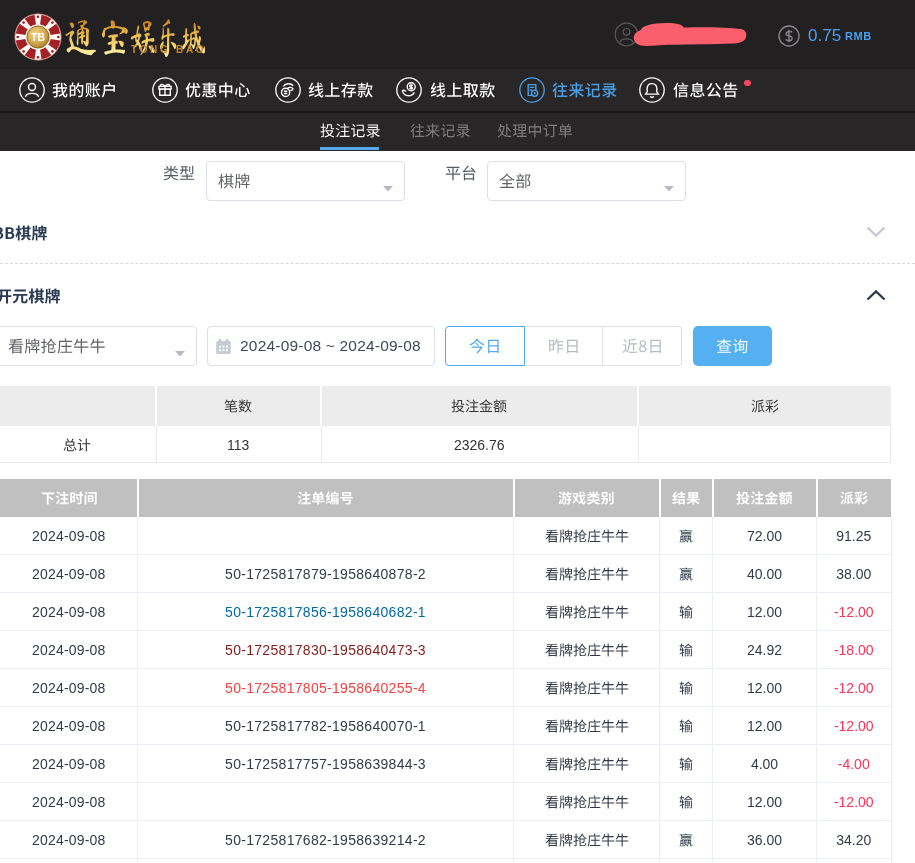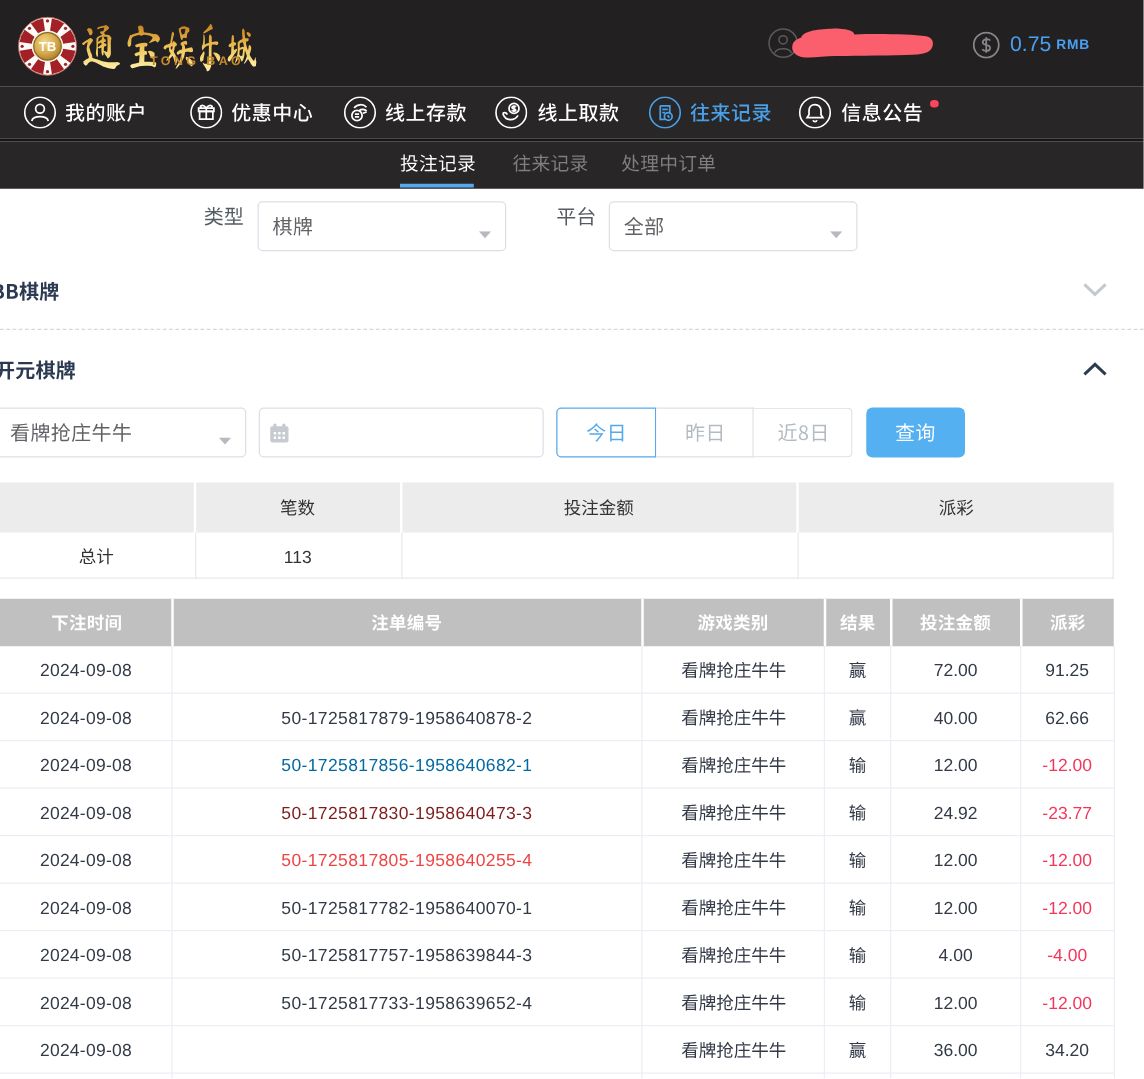--- a/index.html
+++ b/index.html
@@ -55,21 +55,21 @@
         <use href="#g1" transform="translate(34.12 36.08) scale(0.033620 -0.041000)"></use>
       </svg>
     </div>
 <div class="abs" style="left:130px;top:17px">
       <svg width="76.2" height="40" style="overflow:visible;display:block" fill="url(#gold1)">
         <use href="#g2" transform="translate(0.00 35.20) scale(0.025200 -0.040000)"></use>
         <use href="#g3" transform="translate(25.50 35.20) scale(0.025200 -0.040000)"></use>
         <use href="#g4" transform="translate(51.00 35.20) scale(0.025200 -0.040000)"></use>
       </svg>
     </div>
-<div class="abs" style="left:120px;top:44px;font:700 10px 'Liberation Sans';color:#c8892b;letter-spacing:2.7px;white-space:nowrap">TONG BAO</div>
+<div class="abs" style="left:131px;top:44px;font:700 10px 'Liberation Sans';color:#c8892b;letter-spacing:2.7px;white-space:nowrap">TONG BAO</div>
 <svg class="abs" style="left:614px;top:22px" width="25" height="25" viewBox="0 0 25 25" fill="none" stroke="#5a5a5e" stroke-width="1.2">
 <circle cx="12.5" cy="12.5" r="11.3"></circle>
       <circle cx="12.5" cy="9.8" r="3.3"></circle>
 <path d="M5.9 20.3 C7.2 15.8 17.8 15.8 19.1 20.3"></path>
     </svg>
 <svg class="abs" style="left:630px;top:18px" width="122" height="32" viewBox="0 0 122 32">
 <path d="M11 12 C12 7.5 22 5 36 4.9 C46 4.8 53 6.5 53.5 9.5 C72 8.8 98 9.2 111 11 C116 12 117 16 116 19 C115 23 111 25 104 25.5 C80 26.5 60 26.3 38 26.8 C28 27 18 28.8 11 27.5 C5 26 3 22 4 18 C4.7 15 7 13.5 11 12 Z" fill="#fb5f6e"></path>
     </svg>
 <svg class="abs" style="left:778px;top:25px" width="22" height="22" viewBox="0 0 22 22" fill="none" stroke="#87878b" stroke-width="1.4">
 <circle cx="11" cy="11" r="10"></circle>
@@ -264,20 +264,21 @@
 <rect x="10.8" y="0.8" width="2.6" height="4" rx="1.2" fill="#c6cad1"></rect>
 <g fill="#fff">
         <rect x="4" y="7.6" width="2" height="2"></rect>
         <rect x="7.5" y="7.6" width="2" height="2"></rect>
         <rect x="11" y="7.6" width="2" height="2"></rect>
 <rect x="4" y="11.2" width="2" height="2"></rect>
         <rect x="7.5" y="11.2" width="2" height="2"></rect>
         <rect x="11" y="11.2" width="2" height="2"></rect>
       </g>
     </svg>
+<div class="abs" style="left:240px;top:330px;width:190px;height:32px;display:flex;align-items:center;font:400 15.5px 'Liberation Sans';color:#40485a;letter-spacing:0.2px">2024-09-08 ~ 2024-09-08</div>
 <div class="abs" style="left:445px;top:326px;width:80px;height:40px;border:1px solid #53a9ed;border-radius:4px 0 0 4px;background:#fff"></div>
 <div style="position:absolute;left:468.9px;top:338.0px">
       <svg width="32.3" height="16" style="overflow:visible;display:block" fill="#53a9ed">
         <use href="#g54" transform="translate(0.00 14.08) scale(0.016000 -0.016000)"></use>
         <use href="#g55" transform="translate(16.30 14.08) scale(0.016000 -0.016000)"></use>
       </svg>
     </div>
 <div class="abs" style="left:525px;top:326px;width:78px;height:40px;border:1px solid #dcdfe6;border-left:none;background:#fff"></div>
 <div style="position:absolute;left:547.9px;top:338.0px">
       <svg width="32.3" height="16" style="overflow:visible;display:block" fill="#b4bac2">
@@ -329,20 +330,21 @@
 <div class="abs" style="left:321.0px;top:426px;width:1px;height:37px;background:#e9e9e9"></div>
 <div class="abs" style="left:637.5px;top:426px;width:1px;height:37px;background:#e9e9e9"></div>
 <div class="abs" style="left:890.0px;top:426px;width:1px;height:37px;background:#e9e9e9"></div>
 <div style="position:absolute;left:63.2px;top:438.0px">
       <svg width="28.0" height="14" style="overflow:visible;display:block" fill="#333333">
         <use href="#g67" transform="translate(0.00 12.32) scale(0.014000 -0.014000)"></use>
         <use href="#g68" transform="translate(14.00 12.32) scale(0.014000 -0.014000)"></use>
       </svg>
     </div>
 <div style="position:absolute;left:156.5px;top:435.0px;width:163.5px;height:20.0px;display:flex;align-items:center;justify-content:center;font:400 14px 'Liberation Sans', sans-serif;color:#333333;letter-spacing:0.0px;white-space:nowrap">113</div>
+<div style="position:absolute;left:322.0px;top:435.0px;width:314.5px;height:20.0px;display:flex;align-items:center;justify-content:center;font:400 14px 'Liberation Sans', sans-serif;color:#333333;letter-spacing:0.0px;white-space:nowrap">2326.76</div>
 <div class="abs" style="left:0;top:479px;width:891px;height:38px;background:#c0c0c0"></div>
 <div class="abs" style="left:136.5px;top:479px;width:2px;height:38px;background:#ffffff"></div>
 <div class="abs" style="left:512.5px;top:479px;width:2px;height:38px;background:#ffffff"></div>
 <div class="abs" style="left:658.5px;top:479px;width:2px;height:38px;background:#ffffff"></div>
 <div class="abs" style="left:711.5px;top:479px;width:2px;height:38px;background:#ffffff"></div>
 <div class="abs" style="left:815.5px;top:479px;width:2px;height:38px;background:#ffffff"></div>
 <div style="position:absolute;left:40.5px;top:491.0px">
       <svg width="56.6" height="14" style="overflow:visible;display:block" fill="#ffffff">
         <use href="#g69" transform="translate(0.00 12.32) scale(0.014000 -0.014000)"></use>
         <use href="#g70" transform="translate(14.20 12.32) scale(0.014000 -0.014000)"></use>
@@ -429,21 +431,21 @@
         <use href="#g53" transform="translate(56.00 12.32) scale(0.014000 -0.014000)"></use>
         <use href="#g53" transform="translate(70.00 12.32) scale(0.014000 -0.014000)"></use>
       </svg>
     </div>
 <div style="position:absolute;left:679.0px;top:567.0px">
       <svg width="14.0" height="14" style="overflow:visible;display:block" fill="#333a47">
         <use href="#g87" transform="translate(0.00 12.32) scale(0.014000 -0.014000)"></use>
       </svg>
     </div>
 <div style="position:absolute;left:712.5px;top:564.0px;width:104.0px;height:20.0px;display:flex;align-items:center;justify-content:center;font:400 14px 'Liberation Sans', sans-serif;color:#333a47;letter-spacing:0.0px;white-space:nowrap">40.00</div>
-<div style="position:absolute;left:816.5px;top:564.0px;width:74.5px;height:20.0px;display:flex;align-items:center;justify-content:center;font:400 14px 'Liberation Sans', sans-serif;color:#333a47;letter-spacing:0.0px;white-space:nowrap">62.66</div>
+<div style="position:absolute;left:816.5px;top:564.0px;width:74.5px;height:20.0px;display:flex;align-items:center;justify-content:center;font:400 14px 'Liberation Sans', sans-serif;color:#333a47;letter-spacing:0.0px;white-space:nowrap">38.00</div>
 <div class="abs" style="left:0;top:593px;width:891px;height:38px;border-bottom:1px solid #ebeef5"></div>
 <div class="abs" style="left:137.0px;top:593px;width:1px;height:38px;background:#ebeef5"></div>
 <div class="abs" style="left:513.0px;top:593px;width:1px;height:38px;background:#ebeef5"></div>
 <div class="abs" style="left:659.0px;top:593px;width:1px;height:38px;background:#ebeef5"></div>
 <div class="abs" style="left:712.0px;top:593px;width:1px;height:38px;background:#ebeef5"></div>
 <div class="abs" style="left:816.0px;top:593px;width:1px;height:38px;background:#ebeef5"></div>
 <div class="abs" style="left:890.5px;top:593px;width:1px;height:38px;background:#ebeef5"></div>
 <div style="position:absolute;left:0.0px;top:602.0px;width:137.5px;height:20.0px;display:flex;align-items:center;justify-content:center;font:400 14px 'Liberation Sans', sans-serif;color:#333a47;letter-spacing:0.2px;white-space:nowrap">2024-09-08</div>
 <div style="position:absolute;left:137.5px;top:602.0px;width:376.0px;height:20.0px;display:flex;align-items:center;justify-content:center;font:400 14px 'Liberation Sans', sans-serif;color:#0369a1;letter-spacing:0.3px;white-space:nowrap">50-1725817856-1958640682-1</div>
 <div style="position:absolute;left:544.5px;top:605.0px">
@@ -481,21 +483,21 @@
         <use href="#g53" transform="translate(56.00 12.32) scale(0.014000 -0.014000)"></use>
         <use href="#g53" transform="translate(70.00 12.32) scale(0.014000 -0.014000)"></use>
       </svg>
     </div>
 <div style="position:absolute;left:679.0px;top:643.0px">
       <svg width="14.0" height="14" style="overflow:visible;display:block" fill="#333a47">
         <use href="#g88" transform="translate(0.00 12.32) scale(0.014000 -0.014000)"></use>
       </svg>
     </div>
 <div style="position:absolute;left:712.5px;top:640.0px;width:104.0px;height:20.0px;display:flex;align-items:center;justify-content:center;font:400 14px 'Liberation Sans', sans-serif;color:#333a47;letter-spacing:0.0px;white-space:nowrap">24.92</div>
-<div style="position:absolute;left:816.5px;top:640.0px;width:74.5px;height:20.0px;display:flex;align-items:center;justify-content:center;font:400 14px 'Liberation Sans', sans-serif;color:#f5365c;letter-spacing:0.0px;white-space:nowrap">-23.77</div>
+<div style="position:absolute;left:816.5px;top:640.0px;width:74.5px;height:20.0px;display:flex;align-items:center;justify-content:center;font:400 14px 'Liberation Sans', sans-serif;color:#f5365c;letter-spacing:0.0px;white-space:nowrap">-18.00</div>
 <div class="abs" style="left:0;top:669px;width:891px;height:38px;border-bottom:1px solid #ebeef5"></div>
 <div class="abs" style="left:137.0px;top:669px;width:1px;height:38px;background:#ebeef5"></div>
 <div class="abs" style="left:513.0px;top:669px;width:1px;height:38px;background:#ebeef5"></div>
 <div class="abs" style="left:659.0px;top:669px;width:1px;height:38px;background:#ebeef5"></div>
 <div class="abs" style="left:712.0px;top:669px;width:1px;height:38px;background:#ebeef5"></div>
 <div class="abs" style="left:816.0px;top:669px;width:1px;height:38px;background:#ebeef5"></div>
 <div class="abs" style="left:890.5px;top:669px;width:1px;height:38px;background:#ebeef5"></div>
 <div style="position:absolute;left:0.0px;top:678.0px;width:137.5px;height:20.0px;display:flex;align-items:center;justify-content:center;font:400 14px 'Liberation Sans', sans-serif;color:#333a47;letter-spacing:0.2px;white-space:nowrap">2024-09-08</div>
 <div style="position:absolute;left:137.5px;top:678.0px;width:376.0px;height:20.0px;display:flex;align-items:center;justify-content:center;font:400 14px 'Liberation Sans', sans-serif;color:#ef4444;letter-spacing:0.3px;white-space:nowrap">50-1725817805-1958640255-4</div>
 <div style="position:absolute;left:544.5px;top:681.0px">
@@ -568,21 +570,20 @@
 <div style="position:absolute;left:712.5px;top:754.0px;width:104.0px;height:20.0px;display:flex;align-items:center;justify-content:center;font:400 14px 'Liberation Sans', sans-serif;color:#333a47;letter-spacing:0.0px;white-space:nowrap">4.00</div>
 <div style="position:absolute;left:816.5px;top:754.0px;width:74.5px;height:20.0px;display:flex;align-items:center;justify-content:center;font:400 14px 'Liberation Sans', sans-serif;color:#f5365c;letter-spacing:0.0px;white-space:nowrap">-4.00</div>
 <div class="abs" style="left:0;top:783px;width:891px;height:38px;border-bottom:1px solid #ebeef5"></div>
 <div class="abs" style="left:137.0px;top:783px;width:1px;height:38px;background:#ebeef5"></div>
 <div class="abs" style="left:513.0px;top:783px;width:1px;height:38px;background:#ebeef5"></div>
 <div class="abs" style="left:659.0px;top:783px;width:1px;height:38px;background:#ebeef5"></div>
 <div class="abs" style="left:712.0px;top:783px;width:1px;height:38px;background:#ebeef5"></div>
 <div class="abs" style="left:816.0px;top:783px;width:1px;height:38px;background:#ebeef5"></div>
 <div class="abs" style="left:890.5px;top:783px;width:1px;height:38px;background:#ebeef5"></div>
 <div style="position:absolute;left:0.0px;top:792.0px;width:137.5px;height:20.0px;display:flex;align-items:center;justify-content:center;font:400 14px 'Liberation Sans', sans-serif;color:#333a47;letter-spacing:0.2px;white-space:nowrap">2024-09-08</div>
-<div style="position:absolute;left:137.5px;top:792.0px;width:376.0px;height:20.0px;display:flex;align-items:center;justify-content:center;font:400 14px 'Liberation Sans', sans-serif;color:#333a47;letter-spacing:0.3px;white-space:nowrap">50-1725817733-1958639652-4</div>
 <div style="position:absolute;left:544.5px;top:795.0px">
       <svg width="84.0" height="14" style="overflow:visible;display:block" fill="#333a47">
         <use href="#g50" transform="translate(0.00 12.32) scale(0.014000 -0.014000)"></use>
         <use href="#g40" transform="translate(14.00 12.32) scale(0.014000 -0.014000)"></use>
         <use href="#g51" transform="translate(28.00 12.32) scale(0.014000 -0.014000)"></use>
         <use href="#g52" transform="translate(42.00 12.32) scale(0.014000 -0.014000)"></use>
         <use href="#g53" transform="translate(56.00 12.32) scale(0.014000 -0.014000)"></use>
         <use href="#g53" transform="translate(70.00 12.32) scale(0.014000 -0.014000)"></use>
       </svg>
     </div>
@@ -594,20 +595,21 @@
 <div style="position:absolute;left:712.5px;top:792.0px;width:104.0px;height:20.0px;display:flex;align-items:center;justify-content:center;font:400 14px 'Liberation Sans', sans-serif;color:#333a47;letter-spacing:0.0px;white-space:nowrap">12.00</div>
 <div style="position:absolute;left:816.5px;top:792.0px;width:74.5px;height:20.0px;display:flex;align-items:center;justify-content:center;font:400 14px 'Liberation Sans', sans-serif;color:#f5365c;letter-spacing:0.0px;white-space:nowrap">-12.00</div>
 <div class="abs" style="left:0;top:821px;width:891px;height:38px;border-bottom:1px solid #ebeef5"></div>
 <div class="abs" style="left:137.0px;top:821px;width:1px;height:38px;background:#ebeef5"></div>
 <div class="abs" style="left:513.0px;top:821px;width:1px;height:38px;background:#ebeef5"></div>
 <div class="abs" style="left:659.0px;top:821px;width:1px;height:38px;background:#ebeef5"></div>
 <div class="abs" style="left:712.0px;top:821px;width:1px;height:38px;background:#ebeef5"></div>
 <div class="abs" style="left:816.0px;top:821px;width:1px;height:38px;background:#ebeef5"></div>
 <div class="abs" style="left:890.5px;top:821px;width:1px;height:38px;background:#ebeef5"></div>
 <div style="position:absolute;left:0.0px;top:830.0px;width:137.5px;height:20.0px;display:flex;align-items:center;justify-content:center;font:400 14px 'Liberation Sans', sans-serif;color:#333a47;letter-spacing:0.2px;white-space:nowrap">2024-09-08</div>
+<div style="position:absolute;left:137.5px;top:830.0px;width:376.0px;height:20.0px;display:flex;align-items:center;justify-content:center;font:400 14px 'Liberation Sans', sans-serif;color:#333a47;letter-spacing:0.3px;white-space:nowrap">50-1725817682-1958639214-2</div>
 <div style="position:absolute;left:544.5px;top:833.0px">
       <svg width="84.0" height="14" style="overflow:visible;display:block" fill="#333a47">
         <use href="#g50" transform="translate(0.00 12.32) scale(0.014000 -0.014000)"></use>
         <use href="#g40" transform="translate(14.00 12.32) scale(0.014000 -0.014000)"></use>
         <use href="#g51" transform="translate(28.00 12.32) scale(0.014000 -0.014000)"></use>
         <use href="#g52" transform="translate(42.00 12.32) scale(0.014000 -0.014000)"></use>
         <use href="#g53" transform="translate(56.00 12.32) scale(0.014000 -0.014000)"></use>
         <use href="#g53" transform="translate(70.00 12.32) scale(0.014000 -0.014000)"></use>
       </svg>
     </div>

